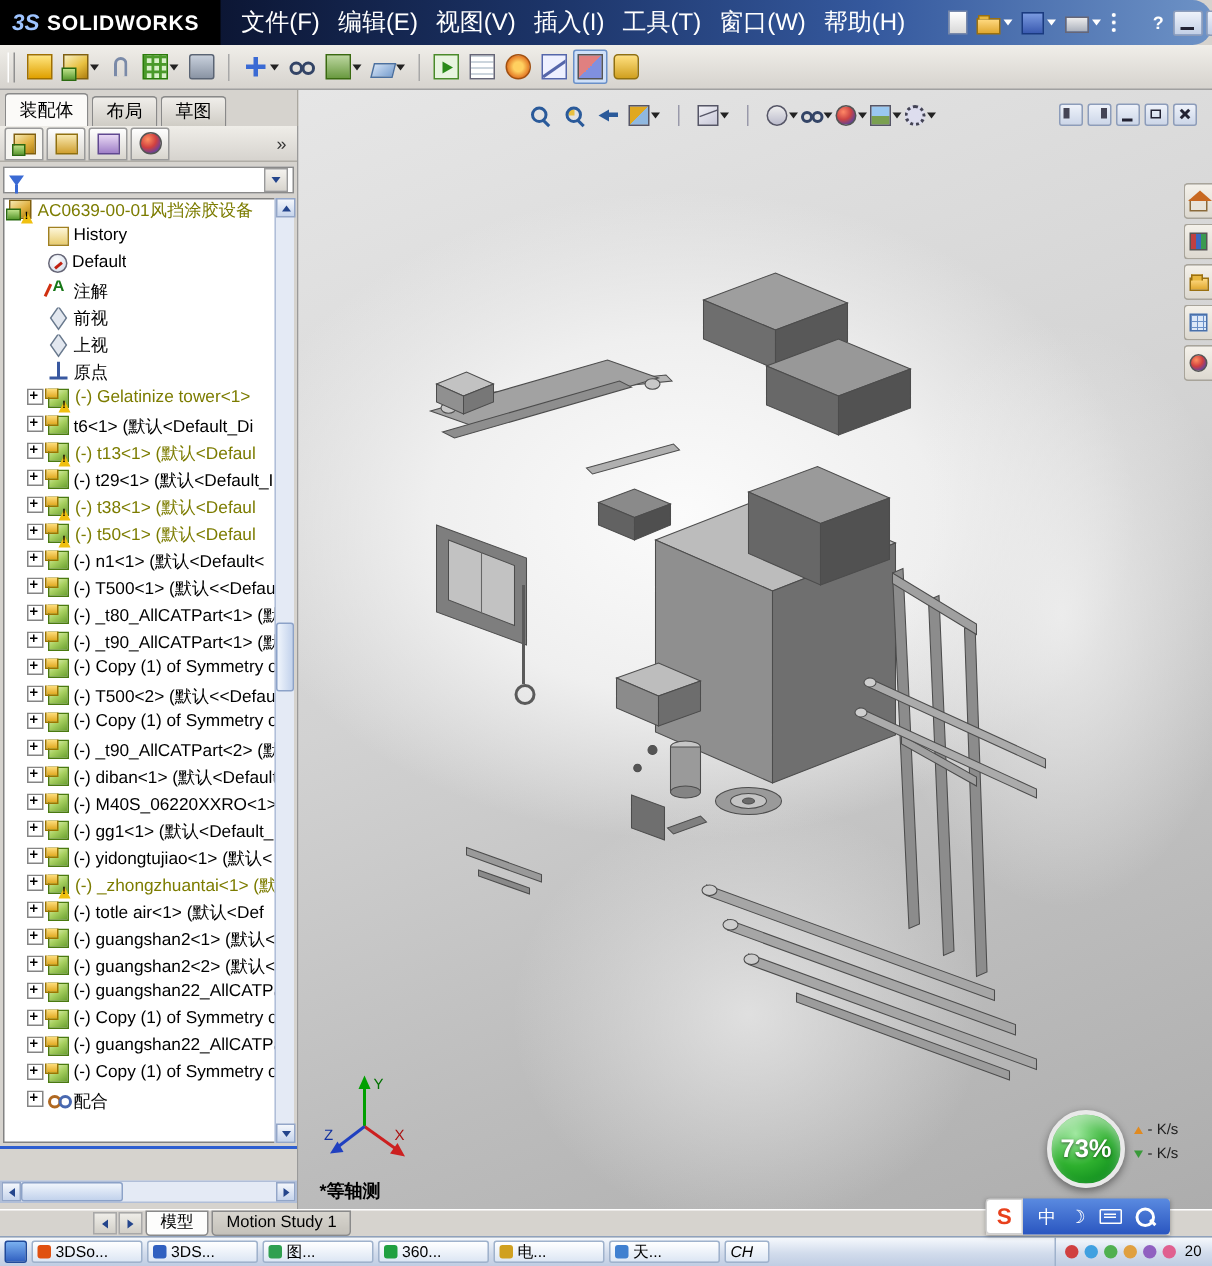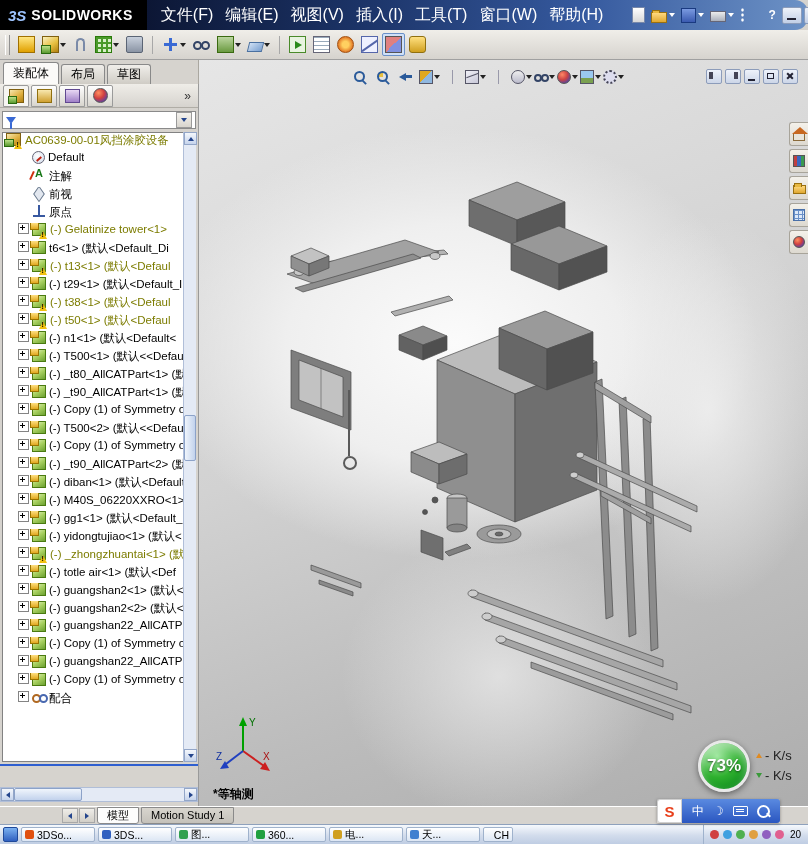--- a/index.html
+++ b/index.html
@@ -189,33 +189,33 @@
   .mnavb{width:14px;height:13px;display:flex;align-items:center;justify-content:center;background:linear-gradient(#efede8,#d2cfc8);border:1px solid #a8a8a8;}
   .mtab{padding:0 9px;height:15px;line-height:15px;border:1px solid #8a8a8a;border-radius:0 0 3px 3px;margin-left:2px;background:linear-gradient(#d8d5ce,#c4c1ba);white-space:nowrap;}
   .mtab.active{background:#fdfdfc;}
 
   
   .taskbar{position:absolute;top:824px;left:0;width:808px;height:20px;box-sizing:border-box;
     background:linear-gradient(#f6f9fd,#d2dcec 55%,#bfcde3);border-top:1px solid #8fa1bc;
     display:flex;align-items:center;gap:3px;padding:0 3px;font-size:10.5px;}
   .ql{width:13px;height:13px;background:linear-gradient(#7ab0f0,#3060c0);border:1px solid #204a9a;border-radius:2px;flex:0 0 auto;}
   .task{width:74px;height:15px;background:linear-gradient(#ffffff,#dce6f4);border:1px solid #9fb2cc;border-radius:2px;display:flex;align-items:center;gap:3px;padding:0 3px;box-sizing:border-box;overflow:hidden;white-space:nowrap;flex:0 0 auto;}
-  .task.narrow{width:30px;justify-content:flex-end;}
+  .task.narrow{width:30px;justify-content:flex-start;font-style:italic;}
   .appdot{width:9px;height:9px;border-radius:2px;flex:0 0 auto;}
   .tray{margin-left:auto;display:flex;align-items:center;gap:4px;border-left:1px solid #9fb2cc;padding:0 4px 0 6px;height:100%;}
   .trayi{width:9px;height:9px;border-radius:50%;flex:0 0 auto;}
   .time{font-size:10px;padding-left:2px;}
 
   
   .gauge{position:absolute;left:698px;top:740px;width:46px;height:46px;border-radius:50%;z-index:60;
     background:radial-gradient(circle at 35% 28%,#9fe89f,#2eb02e 48%,#0c8a1c 85%);
     border:3px solid #e9e9e9;box-shadow:0 2px 6px rgba(0,0,0,.45), inset 0 5px 8px rgba(255,255,255,.5);
     display:flex;align-items:center;justify-content:center;color:#fff;font-weight:bold;font-size:17px;text-shadow:0 1px 2px rgba(0,0,0,.55);}
   .netbox{position:absolute;left:756px;top:748px;display:flex;flex-direction:column;gap:5px;z-index:60;}
-  .netrow{display:flex;align-items:center;gap:3px;font-size:13px;color:#222;}
+  .netrow{display:flex;align-items:center;gap:3px;font-size:10px;color:#222;}
   .arr{width:0;height:0;}
   .arr.up{border-left:3px solid transparent;border-right:3px solid transparent;border-bottom:5px solid #e08a20;}
   .arr.down{border-left:3px solid transparent;border-right:3px solid transparent;border-top:5px solid #3a9a3a;}
   .sogou{position:absolute;left:657px;top:799px;height:24px;display:flex;z-index:70;box-shadow:0 1px 3px rgba(0,0,0,.35);}
   .sg-s{width:25px;background:#fff;border:1px solid #d0d0d0;display:flex;align-items:center;justify-content:center;font-weight:bold;font-size:15px;color:#e8401c;border-radius:3px 0 0 3px;box-sizing:border-box;}
   .sg-bar{display:flex;align-items:center;gap:9px;background:linear-gradient(#5a8ae0,#2a56c0);padding:0 10px;border-radius:0 3px 3px 0;color:#fff;font-size:12px;}
   .sgi{display:flex;align-items:center;justify-content:center;position:relative;}
   .sgi.sg-kb{width:13px;height:8px;border:1px solid #fff;border-radius:1px;}
   .sgi.sg-kb::after{content:"";position:absolute;left:2px;top:2px;width:8px;height:1px;background:#fff;box-shadow:0 2px 0 #fff;}
   .sgi.sg-wr{width:9px;height:9px;border:2px solid #fff;border-radius:50%;}
@@ -406,20 +406,27 @@
     </div>
     <div class="tree">
 
         <div class="trow ind0">
 
           <span class="tico asm"></span>
           <span class="warn"></span>
           <span class="tlabel olive">AC0639-00-01风挡涂胶设备</span>
         </div>
 
+        <div class="trow ind1">
+
+          <span class="spacer"></span>
+          <span class="tico hist"></span>
+
+          <span class="tlabel">History</span>
+        </div>
 
         <div class="trow ind1">
 
           <span class="spacer"></span>
           <span class="tico sens"></span>
 
           <span class="tlabel">Default</span>
         </div>
 
         <div class="trow ind1">
@@ -431,20 +438,27 @@
         </div>
 
         <div class="trow ind1">
 
           <span class="spacer"></span>
           <span class="tico plane"></span>
 
           <span class="tlabel">前视</span>
         </div>
 
+        <div class="trow ind1">
+
+          <span class="spacer"></span>
+          <span class="tico plane"></span>
+
+          <span class="tlabel">上视</span>
+        </div>
 
 
         <div class="trow ind1">
 
           <span class="spacer"></span>
           <span class="tico origin"></span>
 
           <span class="tlabel">原点</span>
         </div>
 

